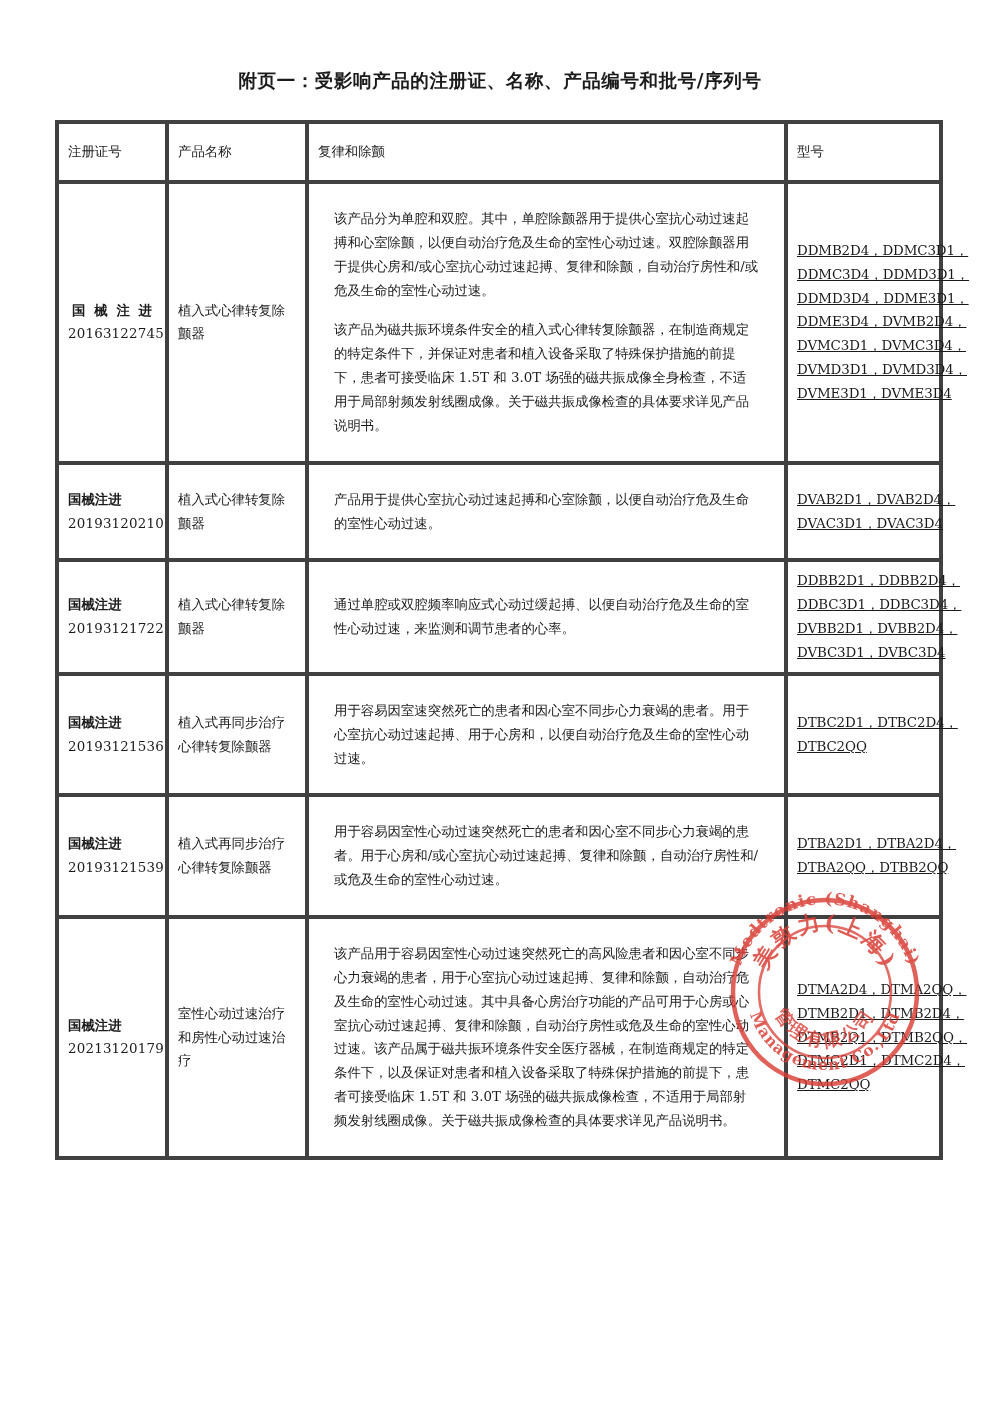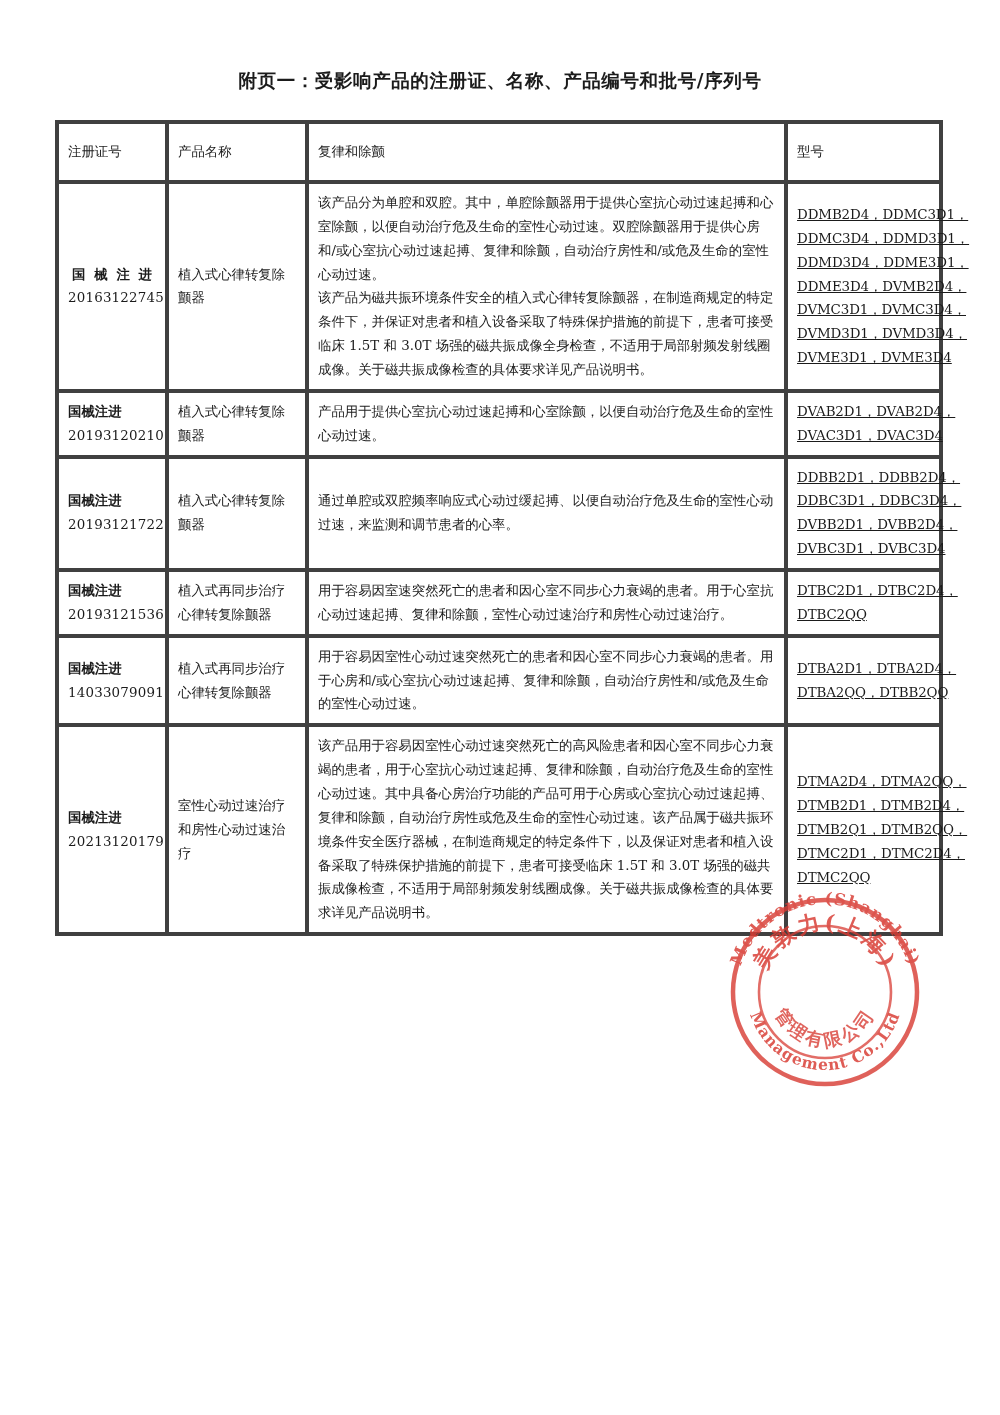--- a/index.html
+++ b/index.html
@@ -90,21 +90,21 @@
   .pname {
     line-height: 1.8;
     font-size: 13.4px;
   }
 
   .scope {
     text-align: justify;
     line-height: 1.92;
     font-size: 13.3px;
   }
-  .scope p { margin: 0; }
+  .scope p { margin: 16px; }
 
   .models {
     line-height: 2.0;
     font-size: 12.6px;
     font-family: "DejaVu Serif", "Liberation Serif", serif;
     white-space: nowrap;
     letter-spacing: -0.1px;
   }
   .models span { display: block; text-decoration: underline; }
 
@@ -198,32 +198,32 @@
           </td>
         </tr>
 
         <tr>
           <td class="reg">
             <span class="l1">国械注进</span>
             <span class="l2">20193121536</span>
           </td>
           <td class="pname">植入式再同步治疗心律转复除颤器</td>
           <td class="scope">
-            <p>用于容易因室速突然死亡的患者和因心室不同步心力衰竭的患者。用于心室抗心动过速起搏、复律和除颤，室性心动过速治疗和房性心动过速治疗。</p>
+            <p>用于容易因室速突然死亡的患者和因心室不同步心力衰竭的患者。用于心室抗心动过速起搏、用于心房和，以便自动治疗危及生命的室性心动过速。</p>
           </td>
           <td class="models">
             <span>DTBC2D1，DTBC2D4，</span>
             <span>DTBC2QQ</span>
           </td>
         </tr>
 
         <tr>
           <td class="reg">
             <span class="l1">国械注进</span>
-            <span class="l2">14033079091</span>
+            <span class="l2">20193121539</span>
           </td>
           <td class="pname">植入式再同步治疗心律转复除颤器</td>
           <td class="scope">
             <p>用于容易因室性心动过速突然死亡的患者和因心室不同步心力衰竭的患者。用于心房和/或心室抗心动过速起搏、复律和除颤，自动治疗房性和/或危及生命的室性心动过速。</p>
           </td>
           <td class="models">
             <span>DTBA2D1，DTBA2D4，</span>
             <span>DTBA2QQ，DTBB2QQ</span>
           </td>
         </tr>

